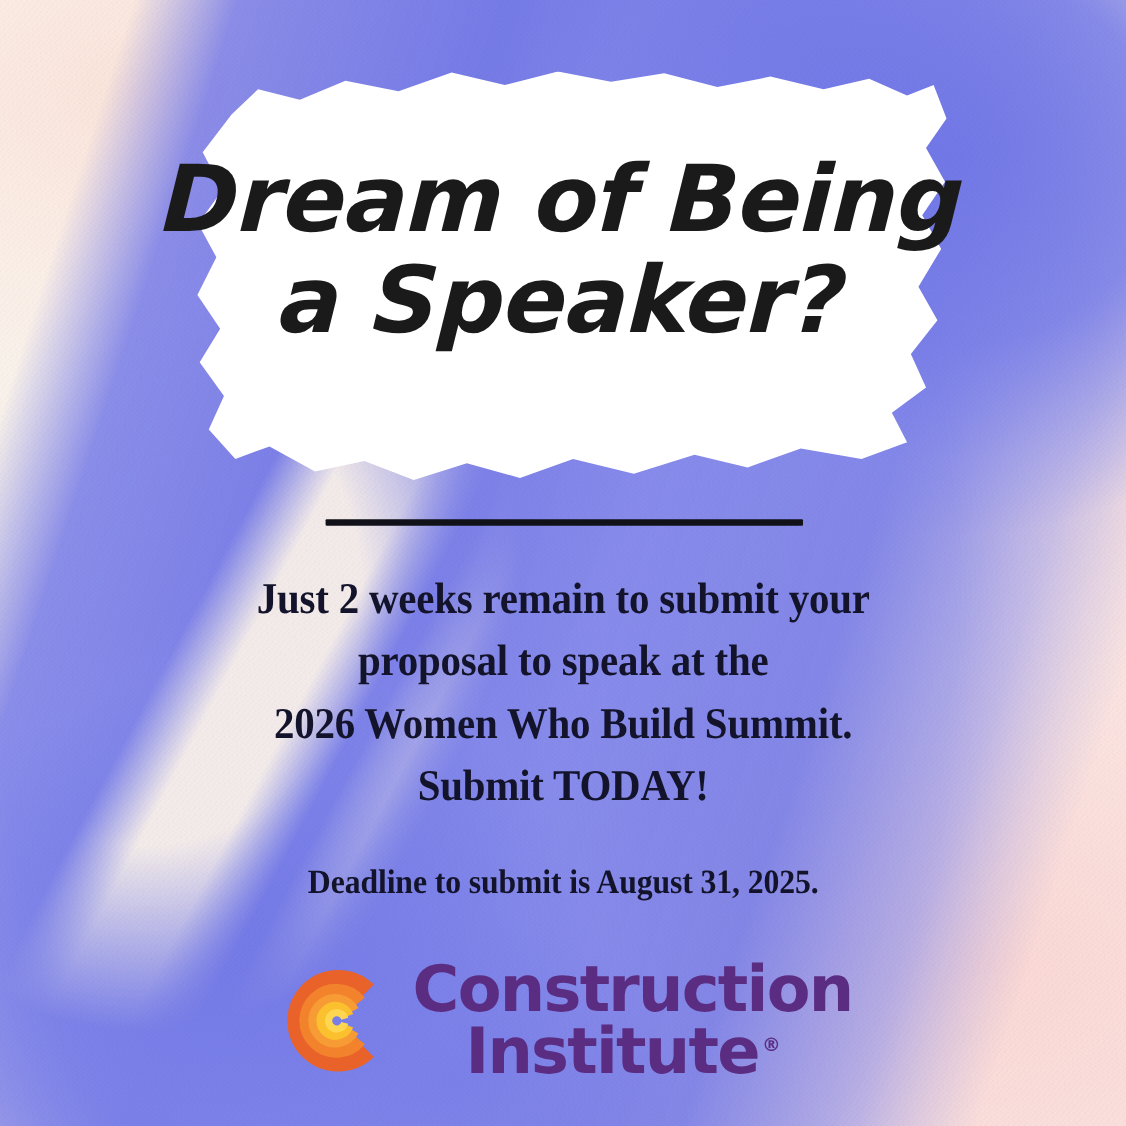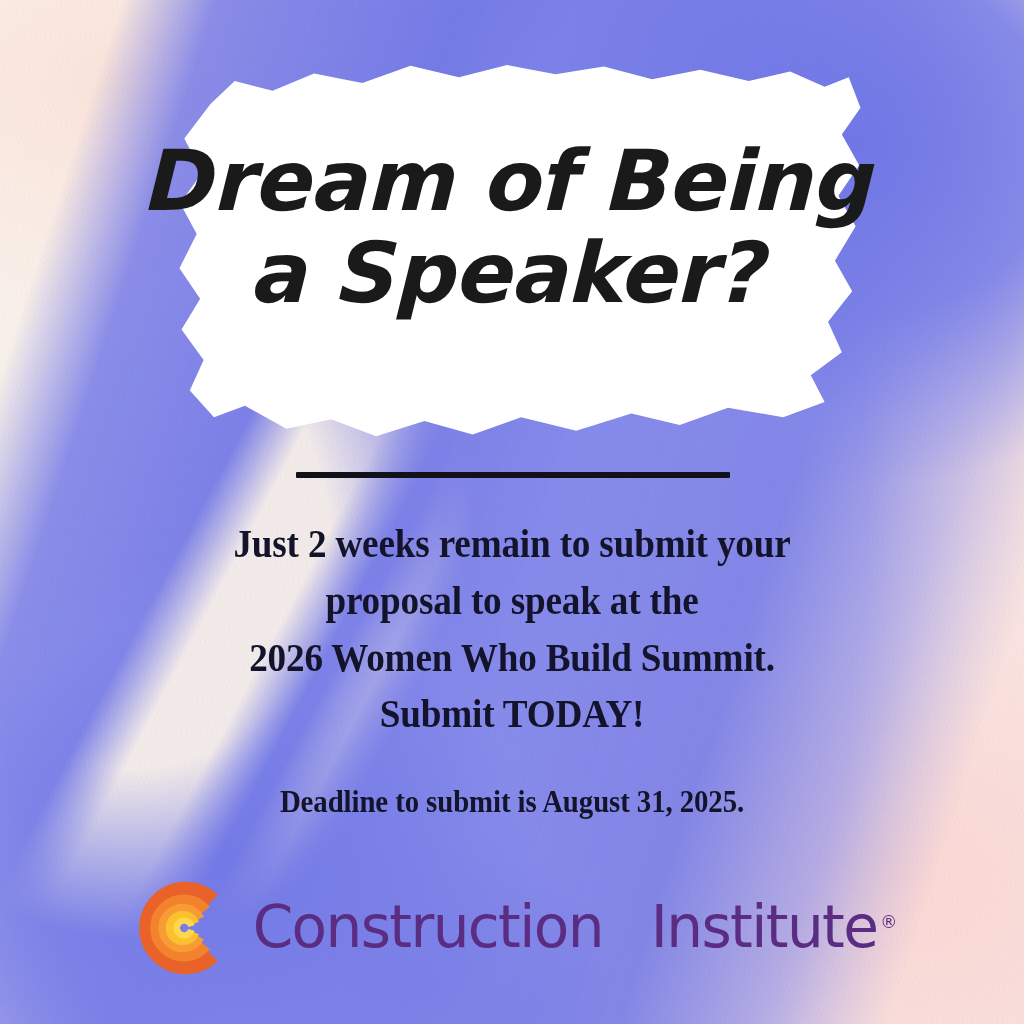--- a/index.html
+++ b/index.html
@@ -222,24 +222,25 @@
     gap: 14px;
   }
   .logo-mark {
     width: 112px;
     height: 112px;
     flex: 0 0 auto;
     display: block;
   }
   .logo-wordmark {
     display: flex;
+    flex-direction: column;
     justify-content: center;
     color: #5b2d82;
     font-family: "DejaVu Sans", sans-serif;
-    font-weight: normal;
+    font-weight: bold;
     line-height: 0.96;
     letter-spacing: -1.6px;
   }
   .logo-word-1 { font-size: 58px; display: block; }
   .logo-word-2 {
     font-size: 58px;
     display: flex;
     align-items: flex-start;
     margin-left: 48px;
   }

